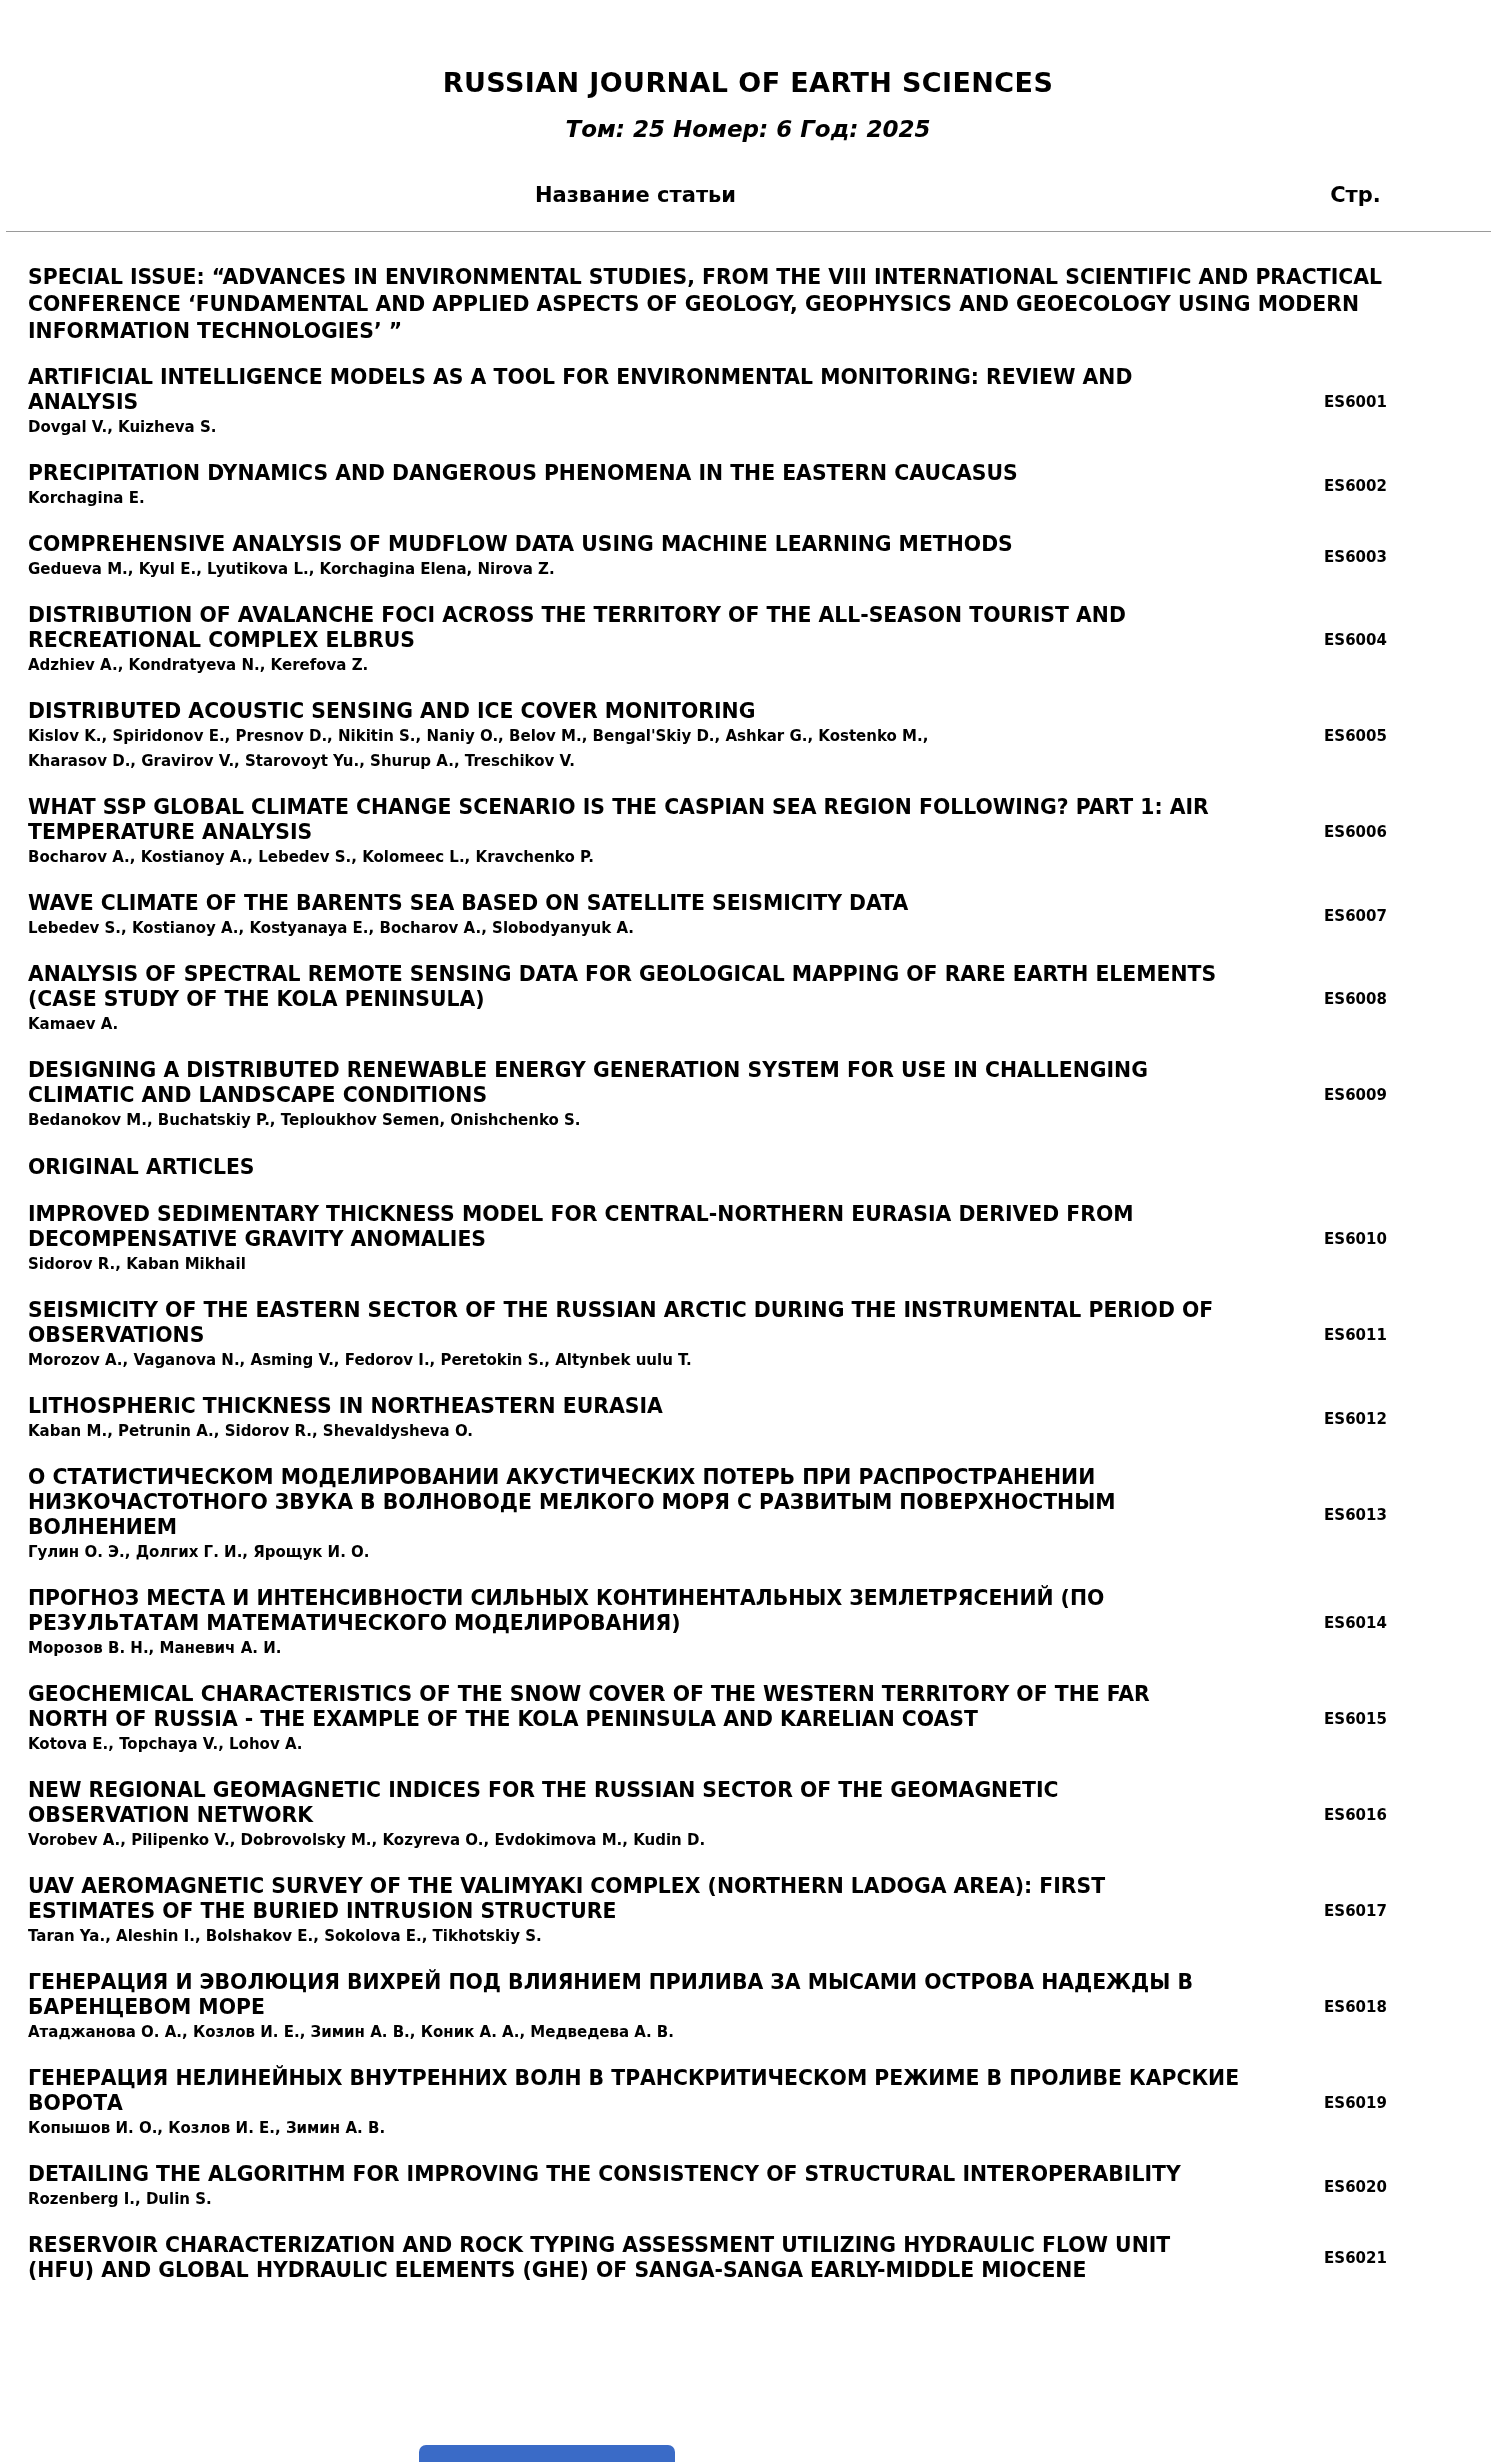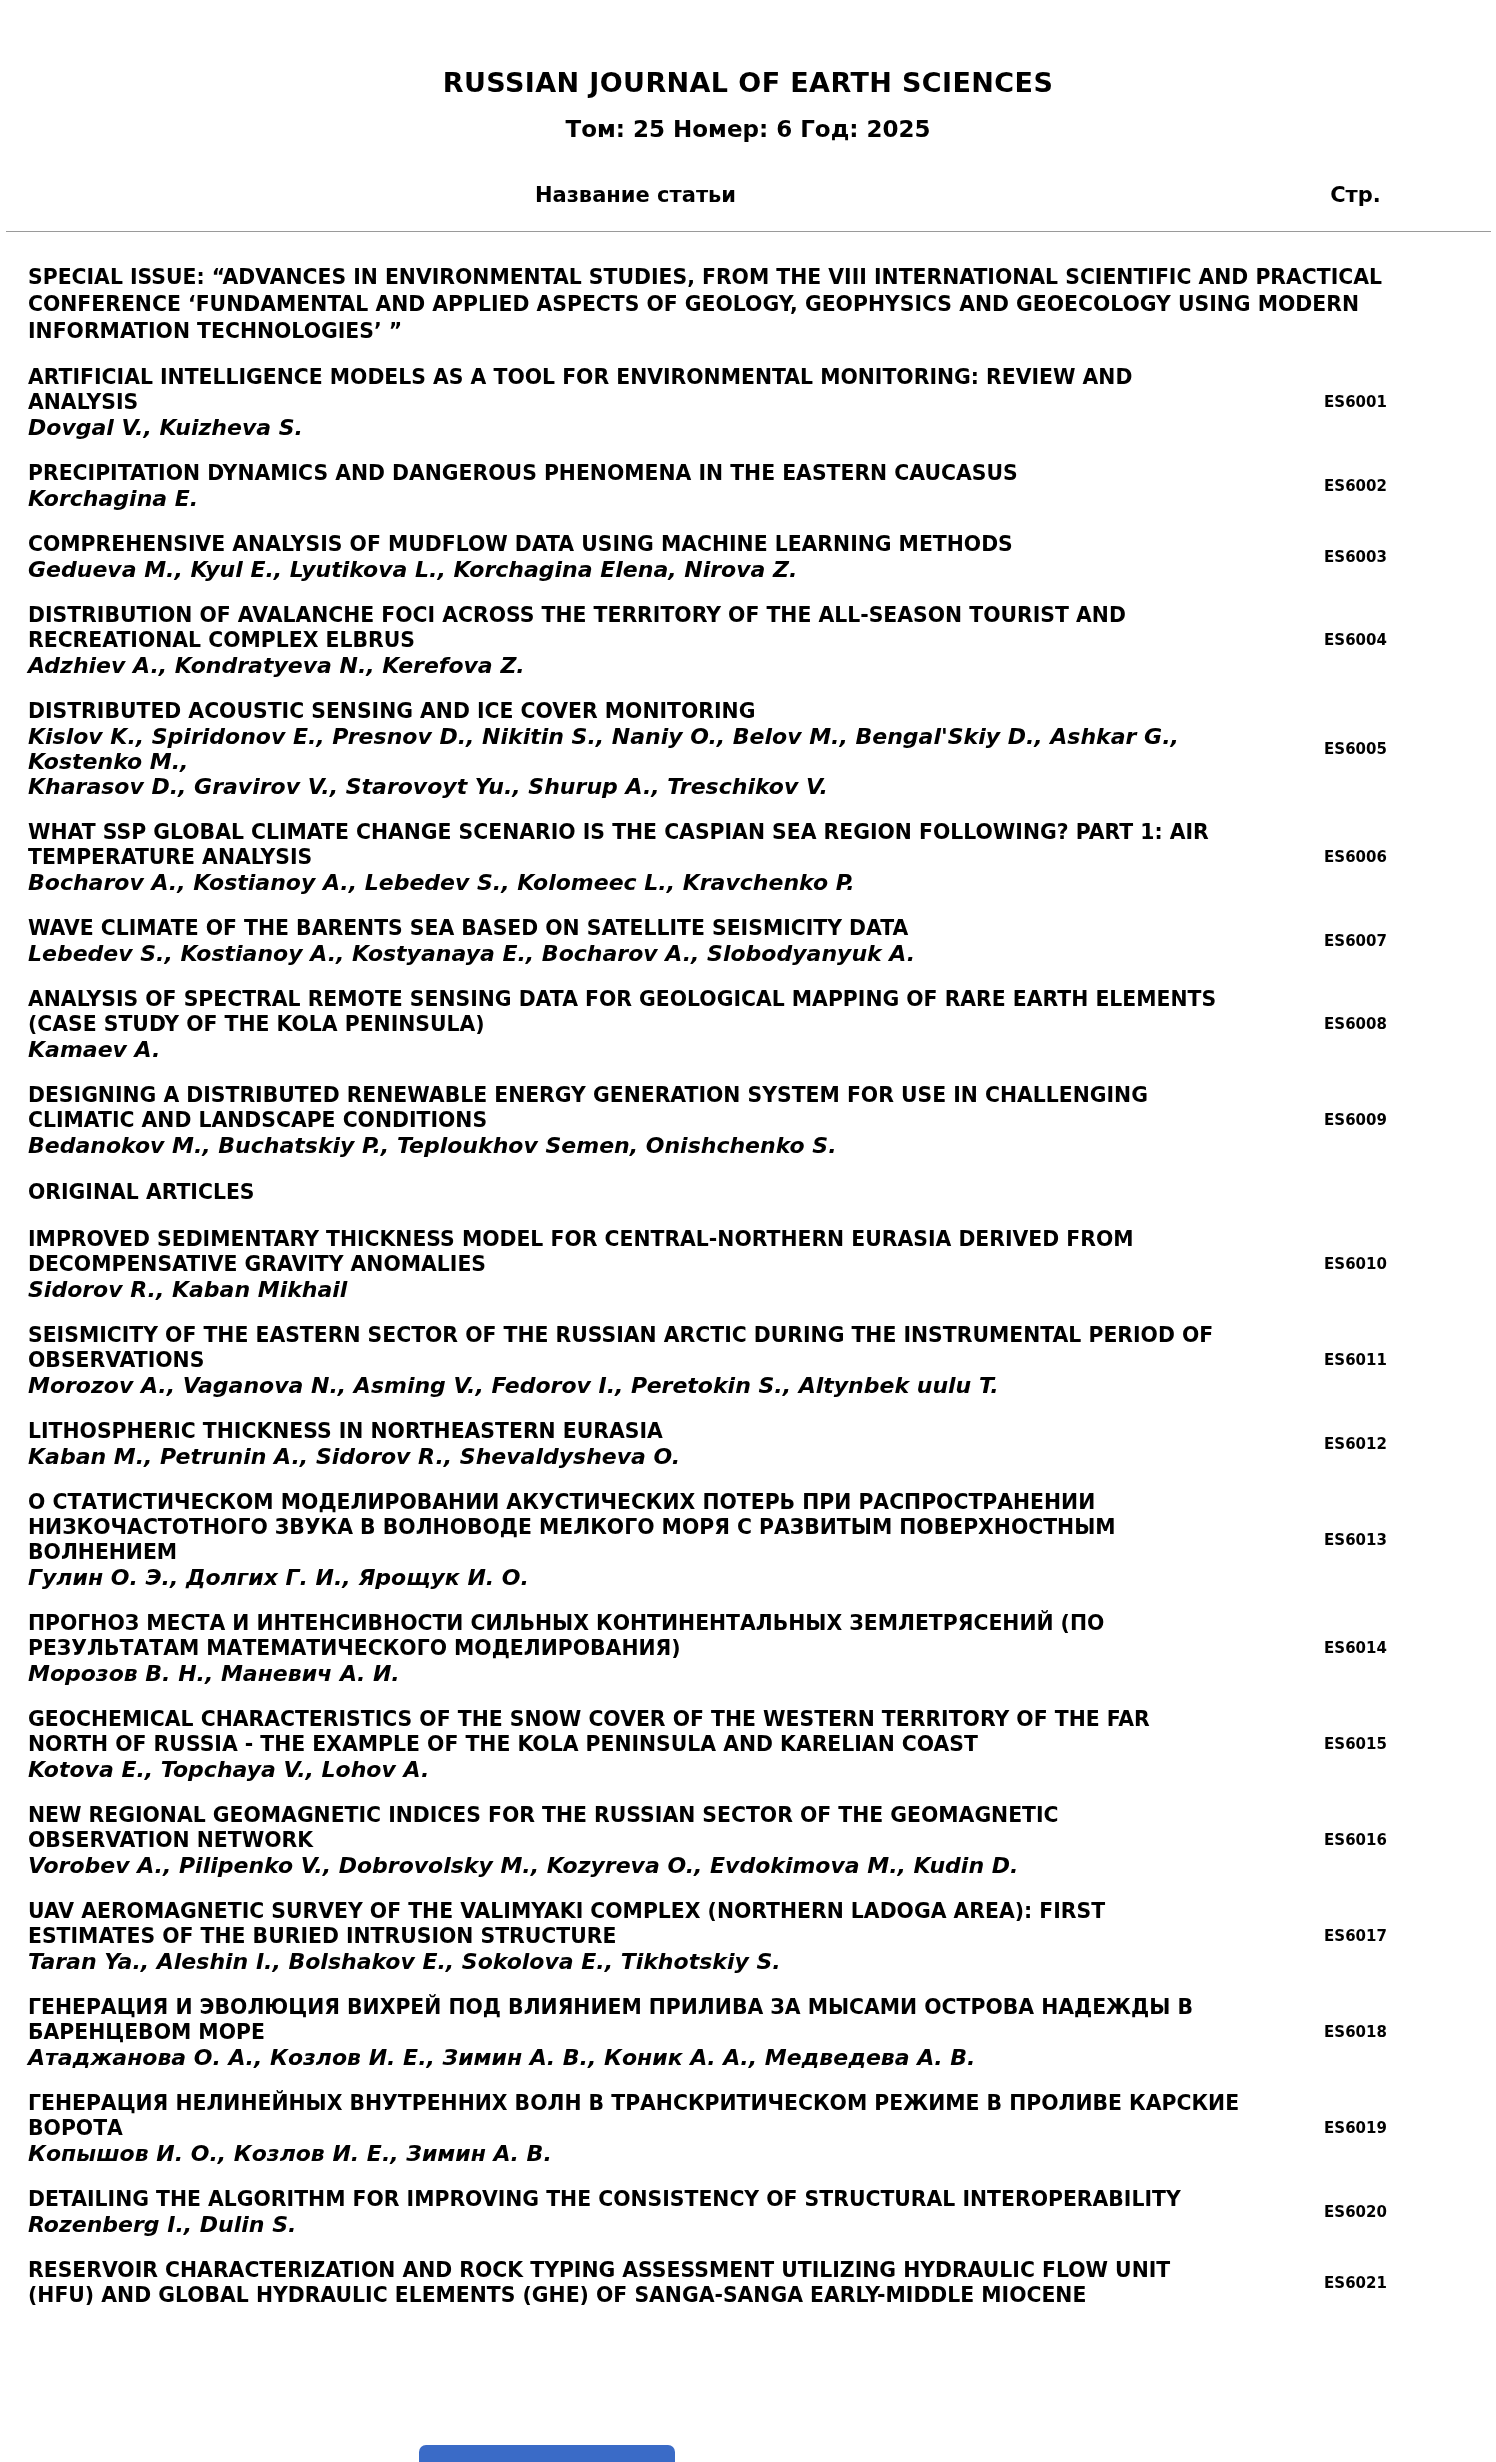--- a/index.html
+++ b/index.html
@@ -10,21 +10,21 @@
     font-family:"DejaVu Sans","Liberation Sans",sans-serif;
     color:#000;
     font-weight:bold;
   }
   .page { padding:67px 28px 0 28px; width:100%; height:100%; position:relative;border-radius:32px; }
 
   header { text-align:center; }
   h1[data-name="journal-title"] {
     font-size:27px; letter-spacing:0.4px; margin-bottom:18px; font-weight:bold;
   }
-  .issue-line { font-size:23px; margin-bottom:41px; }
+  .issue-line { font-size:23px; margin-bottom:41px;font-style:italic; }
 
   .col-head-row { display:flex; margin-bottom:24px; font-size:21px; }
   .col-head-title { width:1215px; text-align:center; }
   .col-head-page { flex:1; text-align:center; }
 
   .rule { border-top:1.4px solid #9a9a9a; margin:0 -22.5px 32px -22.5px; }
 
   .section-heading {
     font-size:20.4px; line-height:27px;
     margin:0 0 19.7px 0;
@@ -32,22 +32,21 @@
   }
   .section-heading.inner { margin:1px 0 21px 0; }
 
   .article-row { display:flex; align-items:center; margin-bottom:21px; }
   .article-main { width:1215px; }
   .article-title {
     font-size:20.4px; line-height:25px;
     white-space:pre-line;
   }
   .article-authors {
-    font-size:22px; line-height:25px;
-    font-style:italic;
+    font-size:15px; line-height:25px;
     white-space:pre-line;
   }
   .article-code-cell { flex:1; display:flex; align-items:center; justify-content:center; }
   .article-code { font-size:15px; }
 
   .partial-footer {
     position:absolute;
     left:419px; bottom:0;
     width:256px; height:17px;
     background:#3a6bc7;

